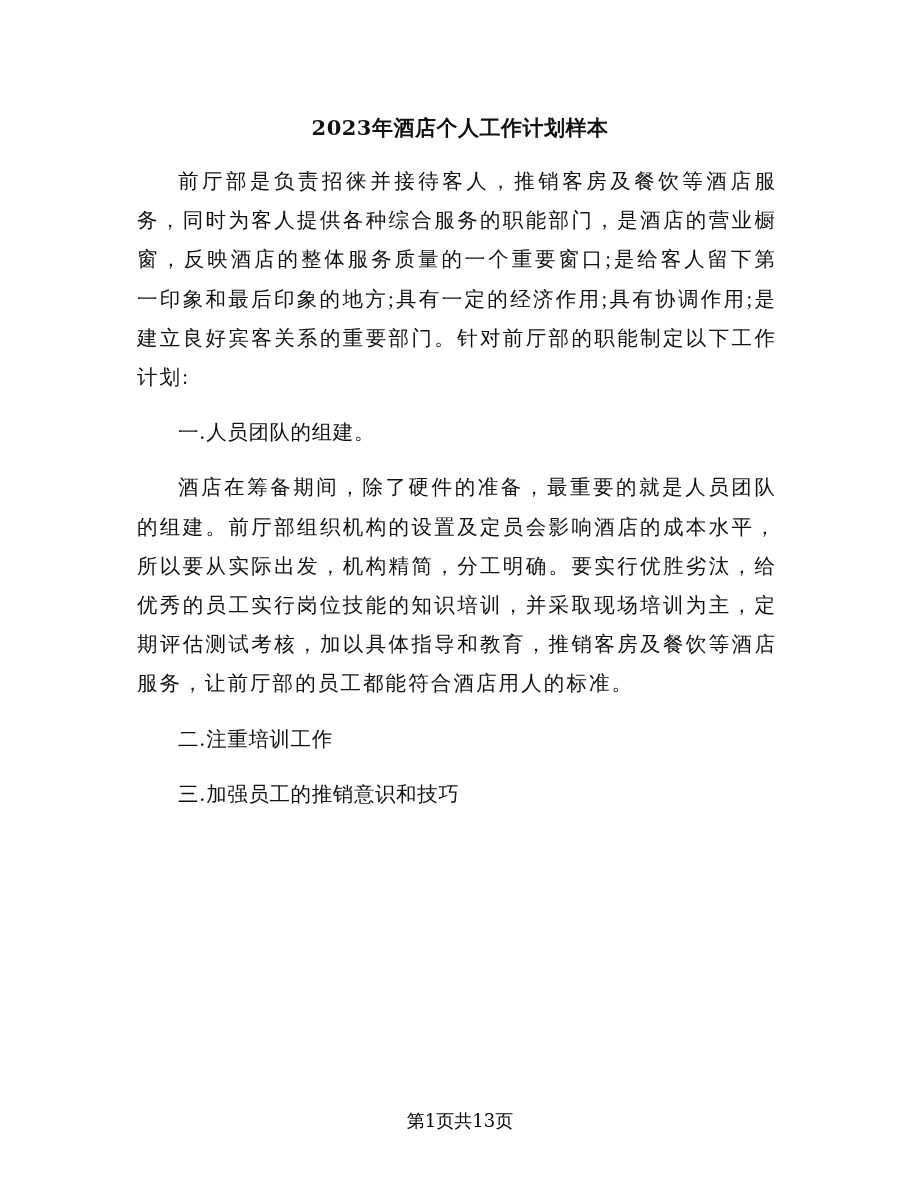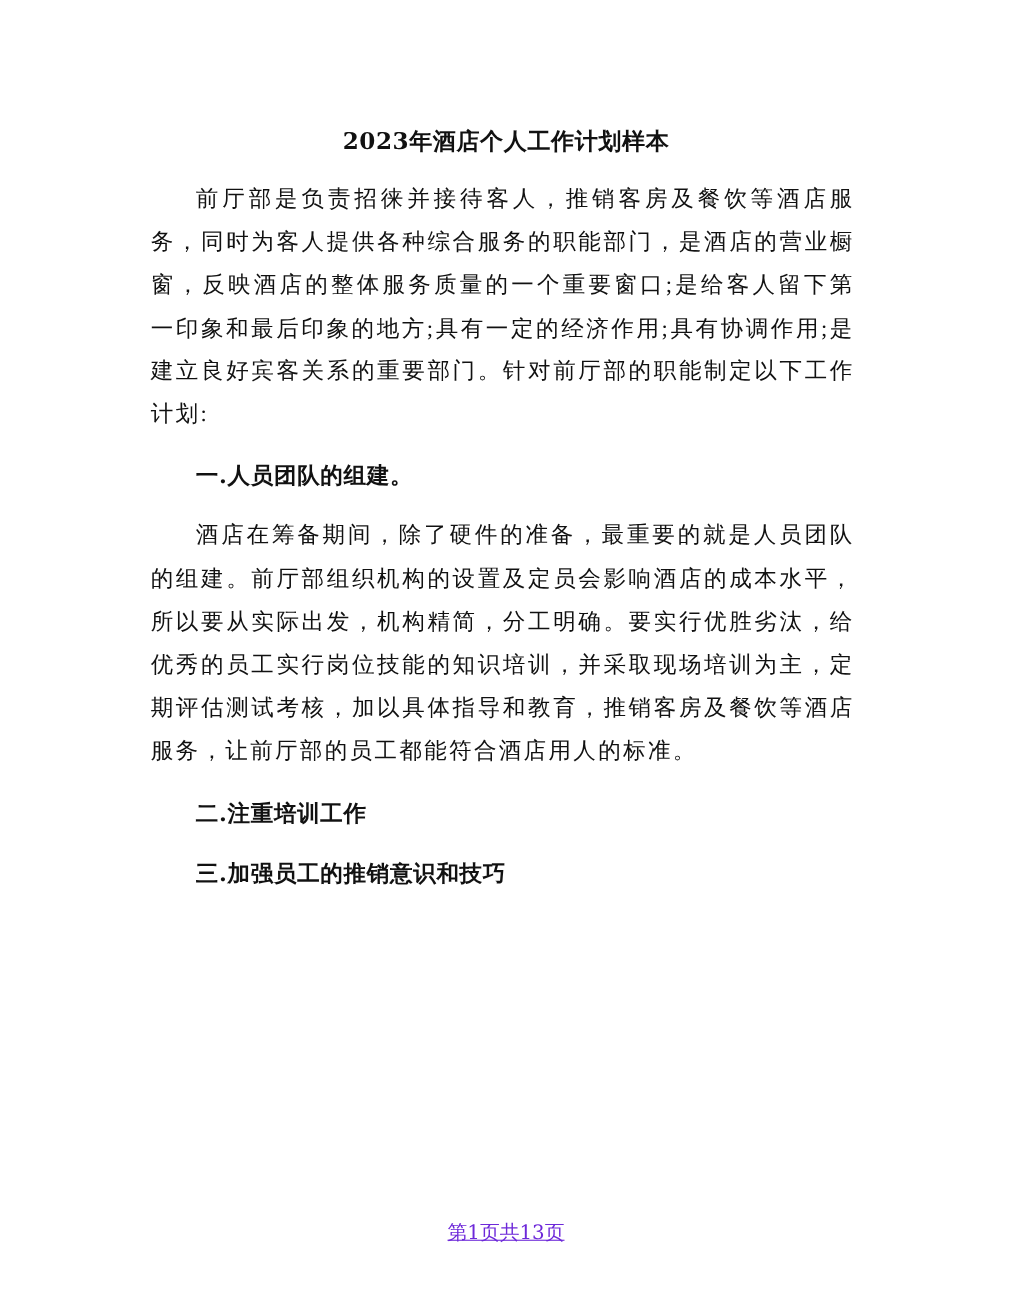--- a/index.html
+++ b/index.html
@@ -46,37 +46,36 @@
       letter-spacing: 2.1px;
       text-align: justify;
       text-align-last: left;
       word-break: break-all;
       font-family: Liberation Serif, serif;
     }
     .heading {
       margin: 0;
       font-size: 20.5px;
       line-height: 39.2px;
-      font-weight: bold;
+      font-weight: normal;
       padding-left: 41px;
       letter-spacing: 0.6px;
       margin-top: 16px;
       margin-bottom: 16px;
     }
     .para + .heading { margin-top: 16px; }
     .footer {
       position: absolute;
       left: 0;
       top: 1108px;
       width: 920px;
       text-align: center;
       font-size: 18px;
       line-height: 26px;
-      color: #6d28d9;
-      text-decoration: underline;
+      color: #000000;
     }
   </style>
 </head>
 <body>
 
 <div class="page">
   <div class="title">2023年酒店个人工作计划样本</div>
 
   <div class="body">
     <p class="para">前厅部是负责招徕并接待客人，推销客房及餐饮等酒店服务，同时为客人提供各种综合服务的职能部门，是酒店的营业橱窗，反映酒店的整体服务质量的一个重要窗口;是给客人留下第一印象和最后印象的地方;具有一定的经济作用;具有协调作用;是建立良好宾客关系的重要部门。针对前厅部的职能制定以下工作计划:</p>

